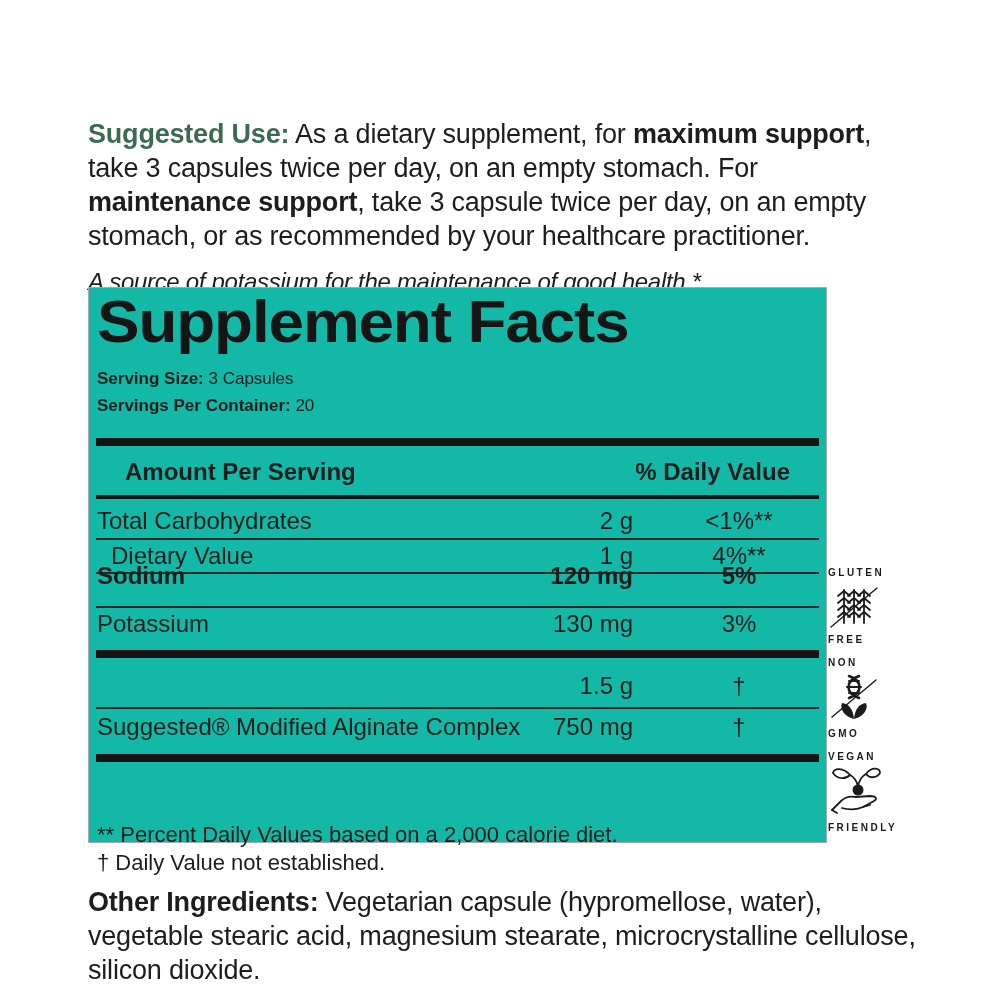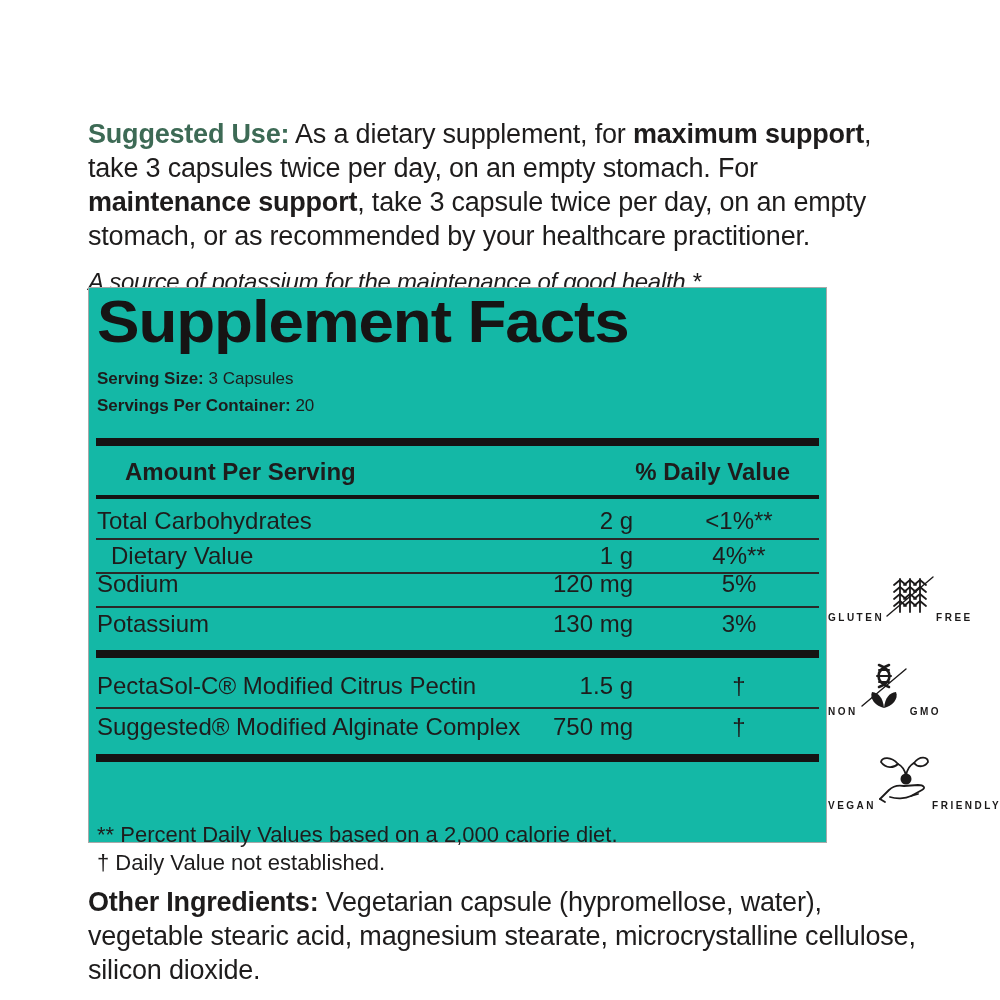--- a/index.html
+++ b/index.html
@@ -46,21 +46,21 @@
   .fb-headrow .h-dv{position:absolute;right:36px;top:4px;font-size:24px;font-weight:bold;}
   .frow{position:absolute;left:0;right:0;height:32px;line-height:32px;font-size:24px;}
   .frow .n{position:absolute;left:8px;white-space:nowrap;}
   .frow .n.indent{left:22px;}
   .frow .a{position:absolute;left:360px;width:184px;text-align:right;}
   .frow .d{position:absolute;left:580px;width:140px;text-align:center;}
   .frow.tall{height:36px;line-height:36px;}
   .fb-foot{position:absolute;left:8px;font-size:22px;line-height:27.5px;margin-top:44px;}
   
   .badges{position:absolute;left:828px;top:560px;width:96px;}
-  .badge{position:absolute;left:0;width:96px;display:flex;flex-direction:row;align-items:flex-end;}
+  .badge{position:absolute;left:0;width:96px;display:flex;flex-direction:column;align-items:flex-start;}
   .badge .blabel{font-size:10px;font-weight:bold;letter-spacing:2.5px;color:#1c1a1a;white-space:nowrap;}
   .badge svg{display:block;margin:3px 0;}
   #badge-gluten{top:7px;}
   #badge-gmo{top:97px;}
   #badge-vegan{top:191px;}
   
   .other-ing{
     position:absolute;left:88px;top:858px;width:845px;
     font-size:27px;line-height:34px;letter-spacing:-0.2px;
   }
@@ -101,37 +101,36 @@
   </div>
   <div class="sep" style="top:250px;"></div>
 
   <div class="frow" style="top:252px;">
     <span class="n indent">Dietary Value</span>
     <span class="a">1 g</span>
     <span class="d">4%**</span>
   </div>
   <div class="sep" style="top:284px;"></div>
 
-  <div class="frow" style="top:280px;">
+  <div class="frow" style="top:272px;font-weight:bold;">
     <span class="n">Sodium</span>
     <span class="a">120 mg</span>
     <span class="d">5%</span>
   </div>
   <div class="sep" style="top:318px;"></div>
 
   <div class="frow" style="top:320px;">
     <span class="n">Potassium</span>
     <span class="a">130 mg</span>
     <span class="d">3%</span>
   </div>
 
   <div class="bar thick" style="top:362px;"></div>
 
   <div class="frow tall" style="top:380px;">
-    <span class="n">PectaSol-C® Modified Citrus Pectin</span>
     <span class="a">1.5 g</span>
     <span class="d">†</span>
   </div>
   <div class="sep" style="top:419px;"></div>
 
   <div class="frow tall" style="top:421px;">
     <span class="n">Suggested® Modified Alginate Complex</span>
     <span class="a">750 mg</span>
     <span class="d">†</span>
   </div>

